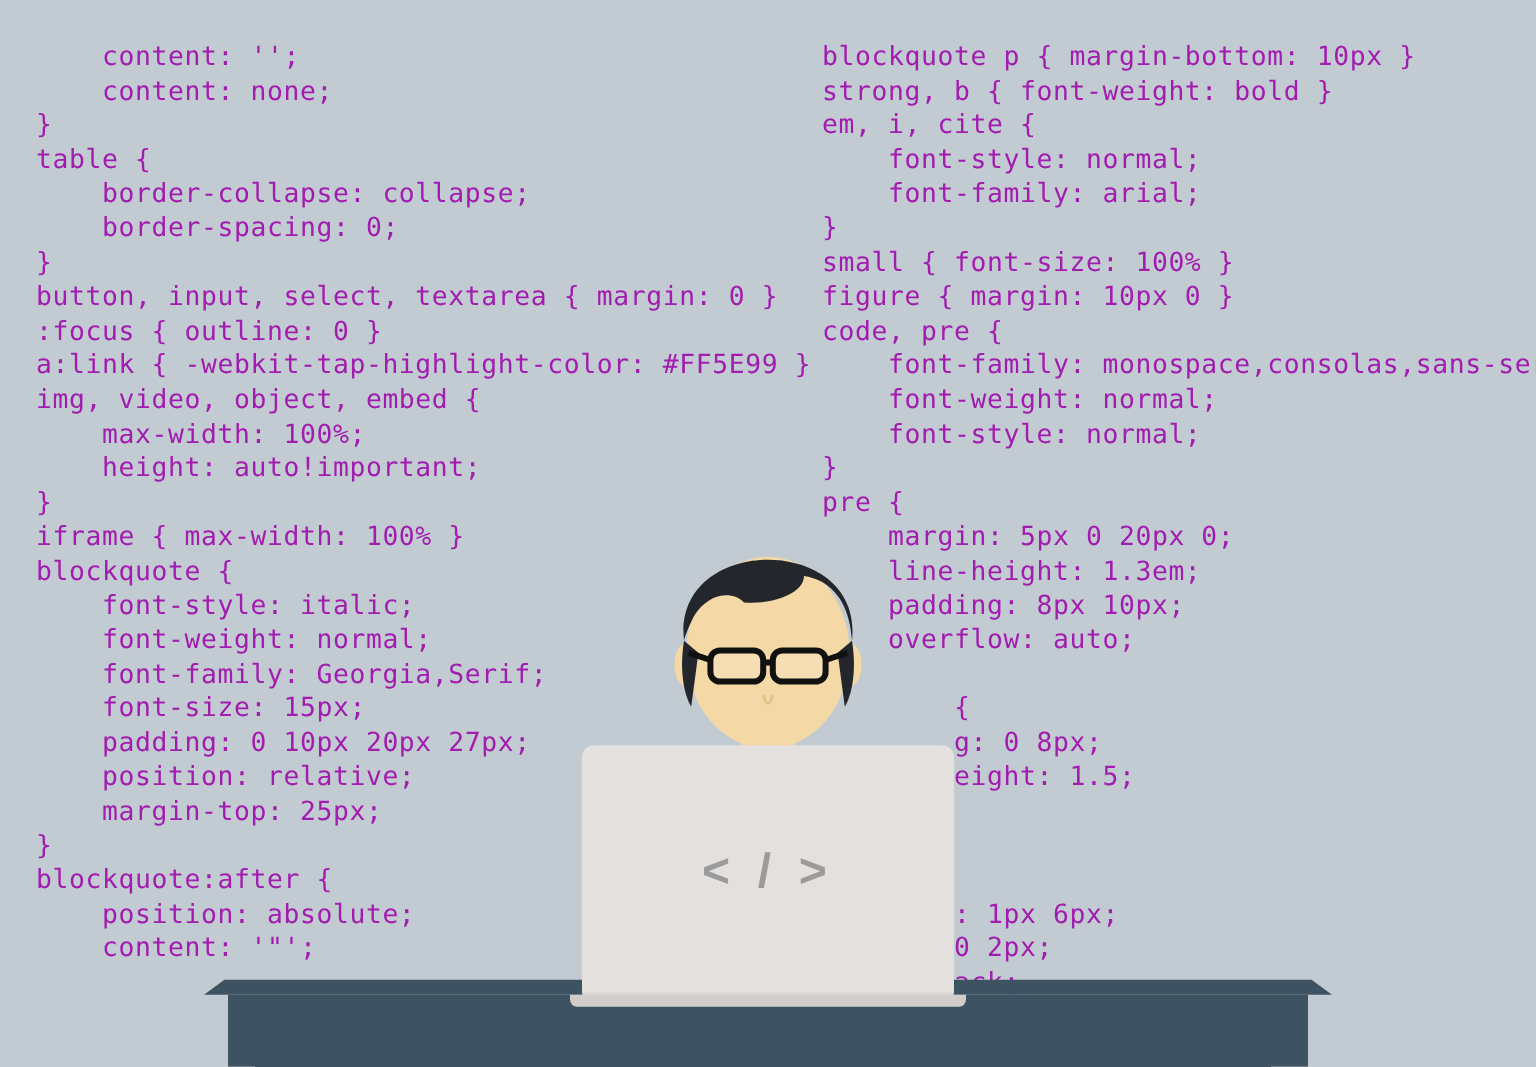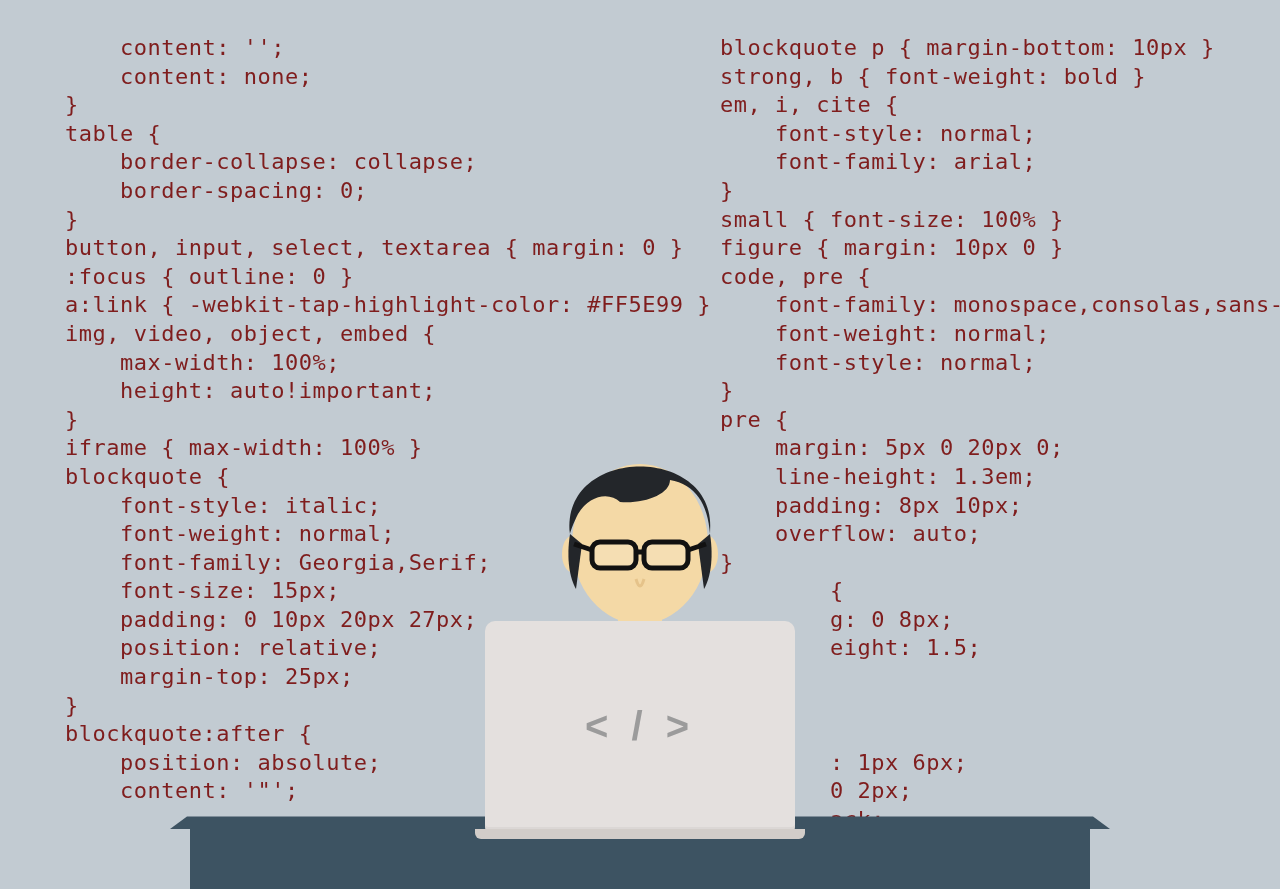--- a/index.html
+++ b/index.html
@@ -12,27 +12,26 @@
     font-family: Arial, Helvetica, sans-serif;
   }
   .stage {
     position: relative;
     width: 1280px;
     height: 889px;
   }
   .codecol {
     position: absolute;
     top: 12px;
-    color: #7f1d1d;
+    color: #a21caf;
     font-size: 22px;
     line-height: 28.6px;
     white-space: pre;
     letter-spacing: 0.5px;
     font-weight: 500;
-    margin-left: 35px;
   }
   .left  { left: 30px;  width: 600px; }
   .right { left: 685px; width: 600px; }
   .desk {
     position: absolute;
     left: 190px;
     bottom: 0;
     width: 900px;
     height: 60px;
     background: #3d5362;

